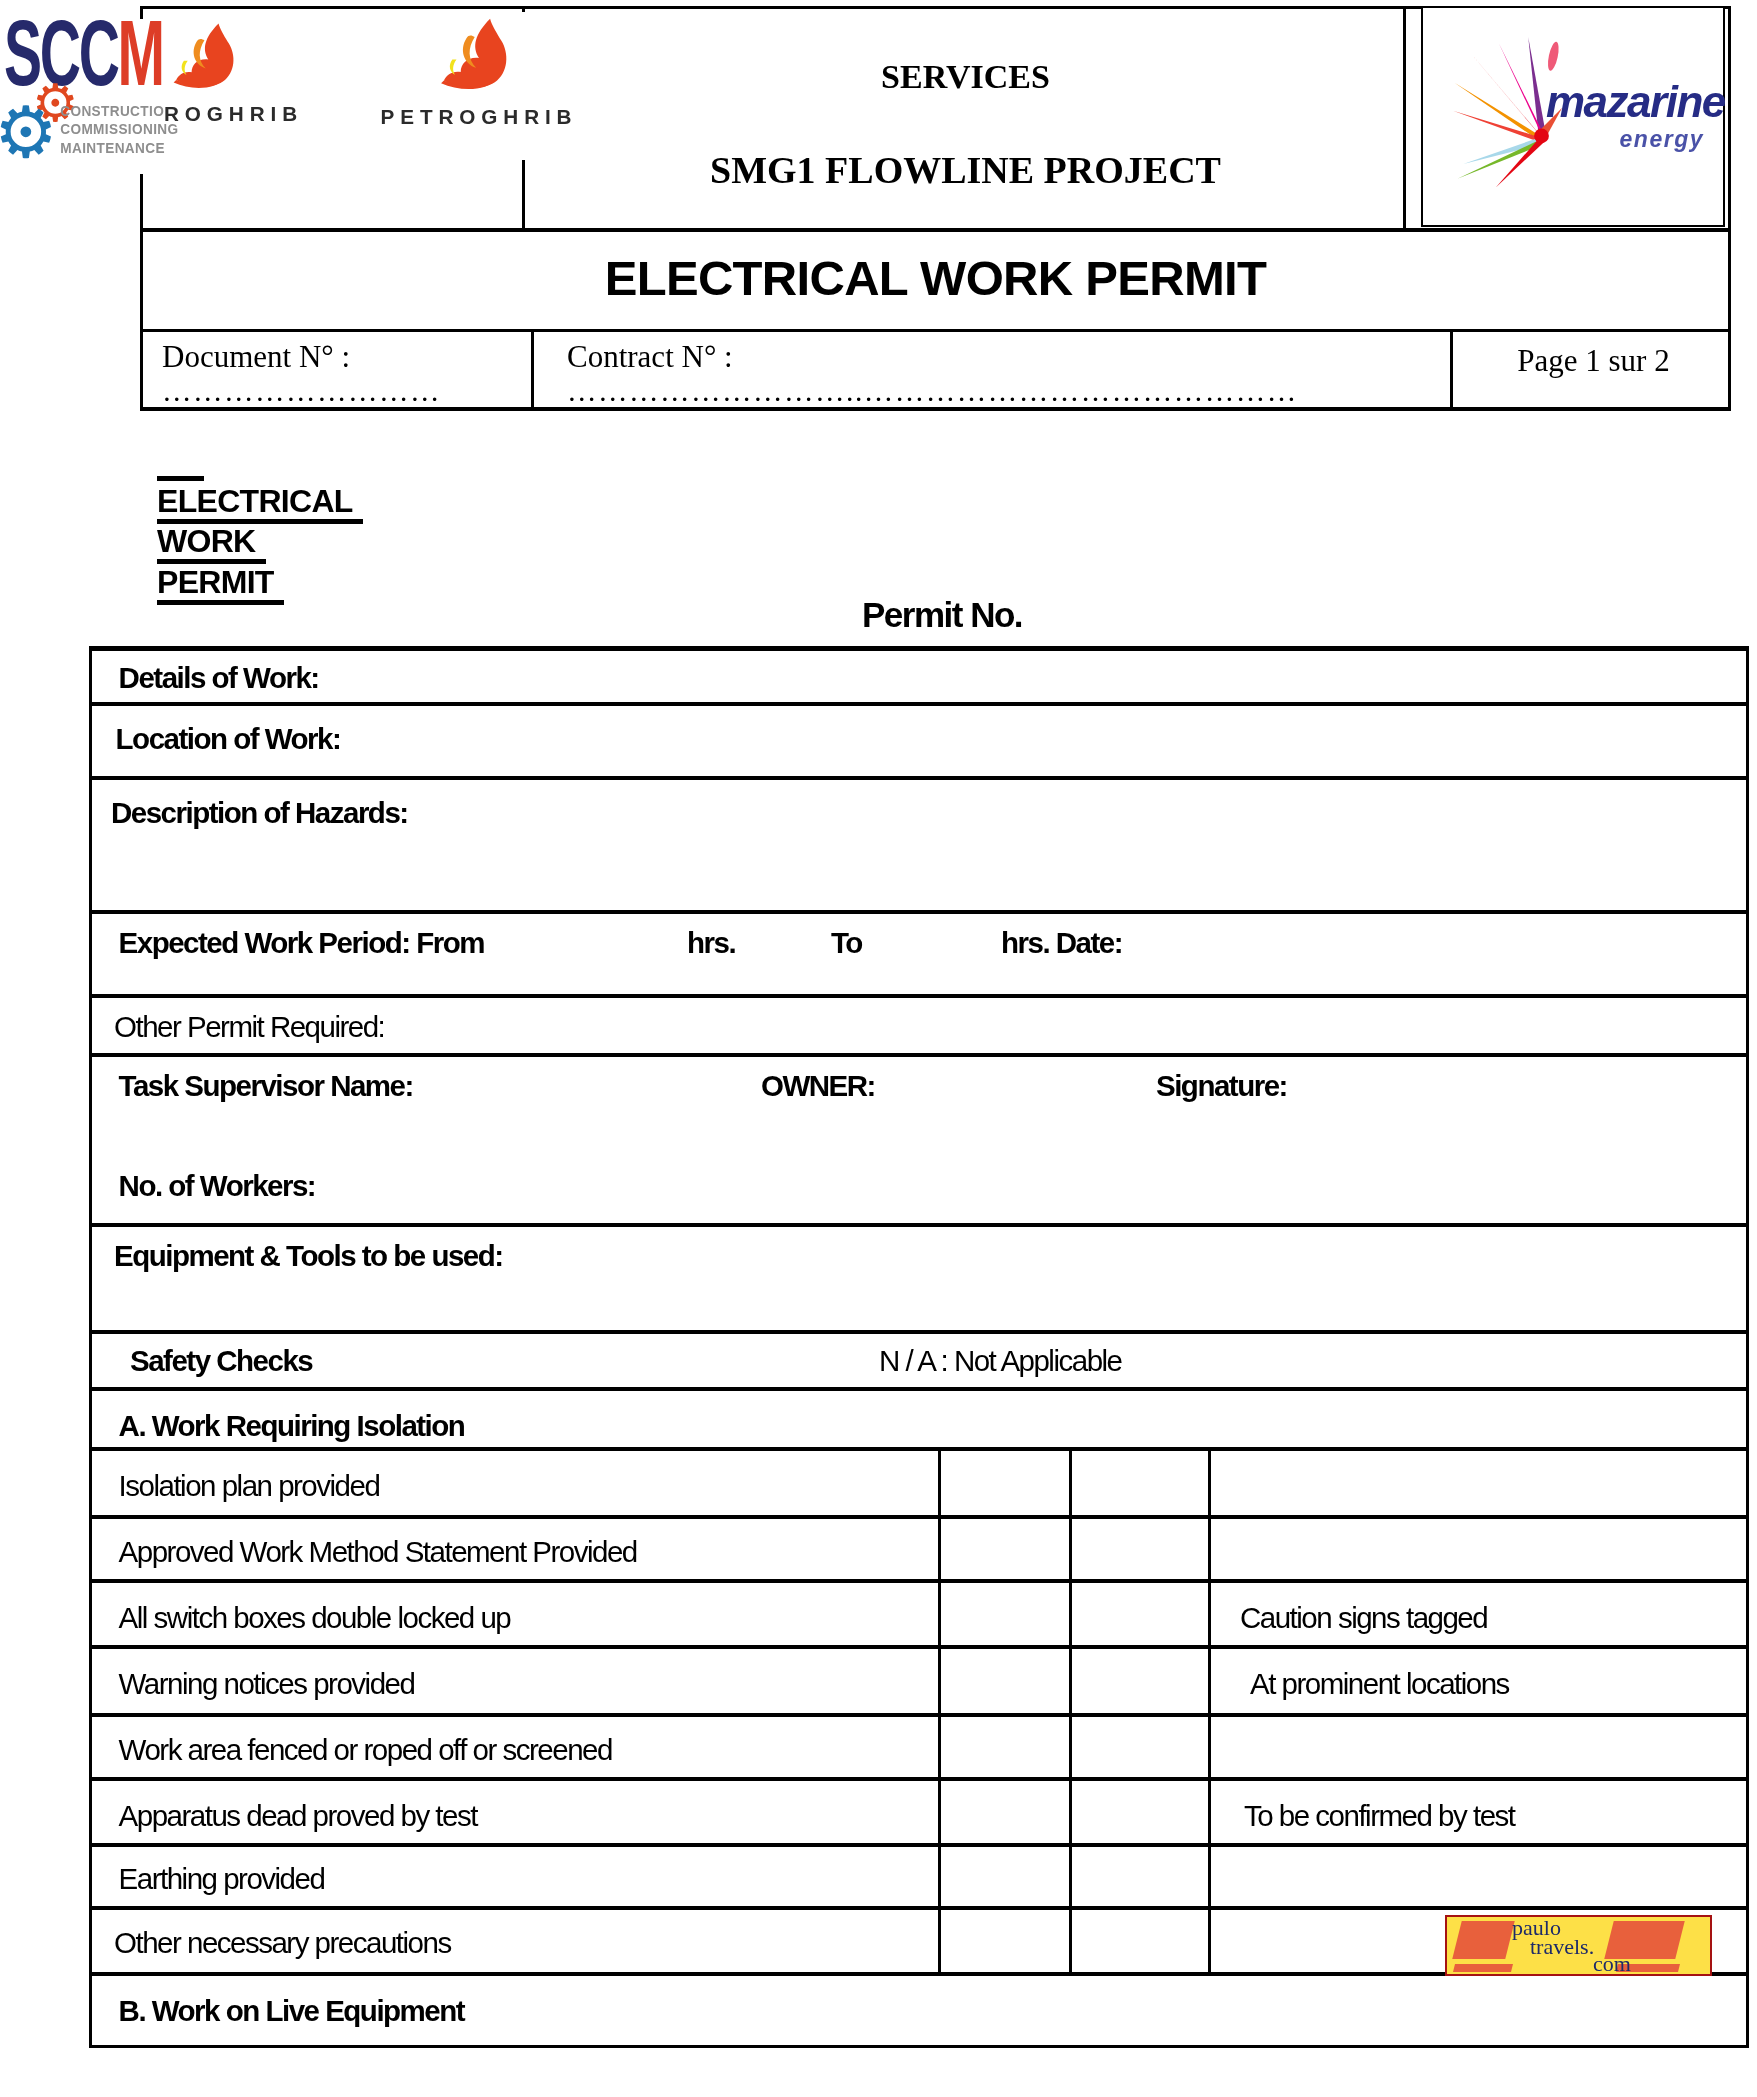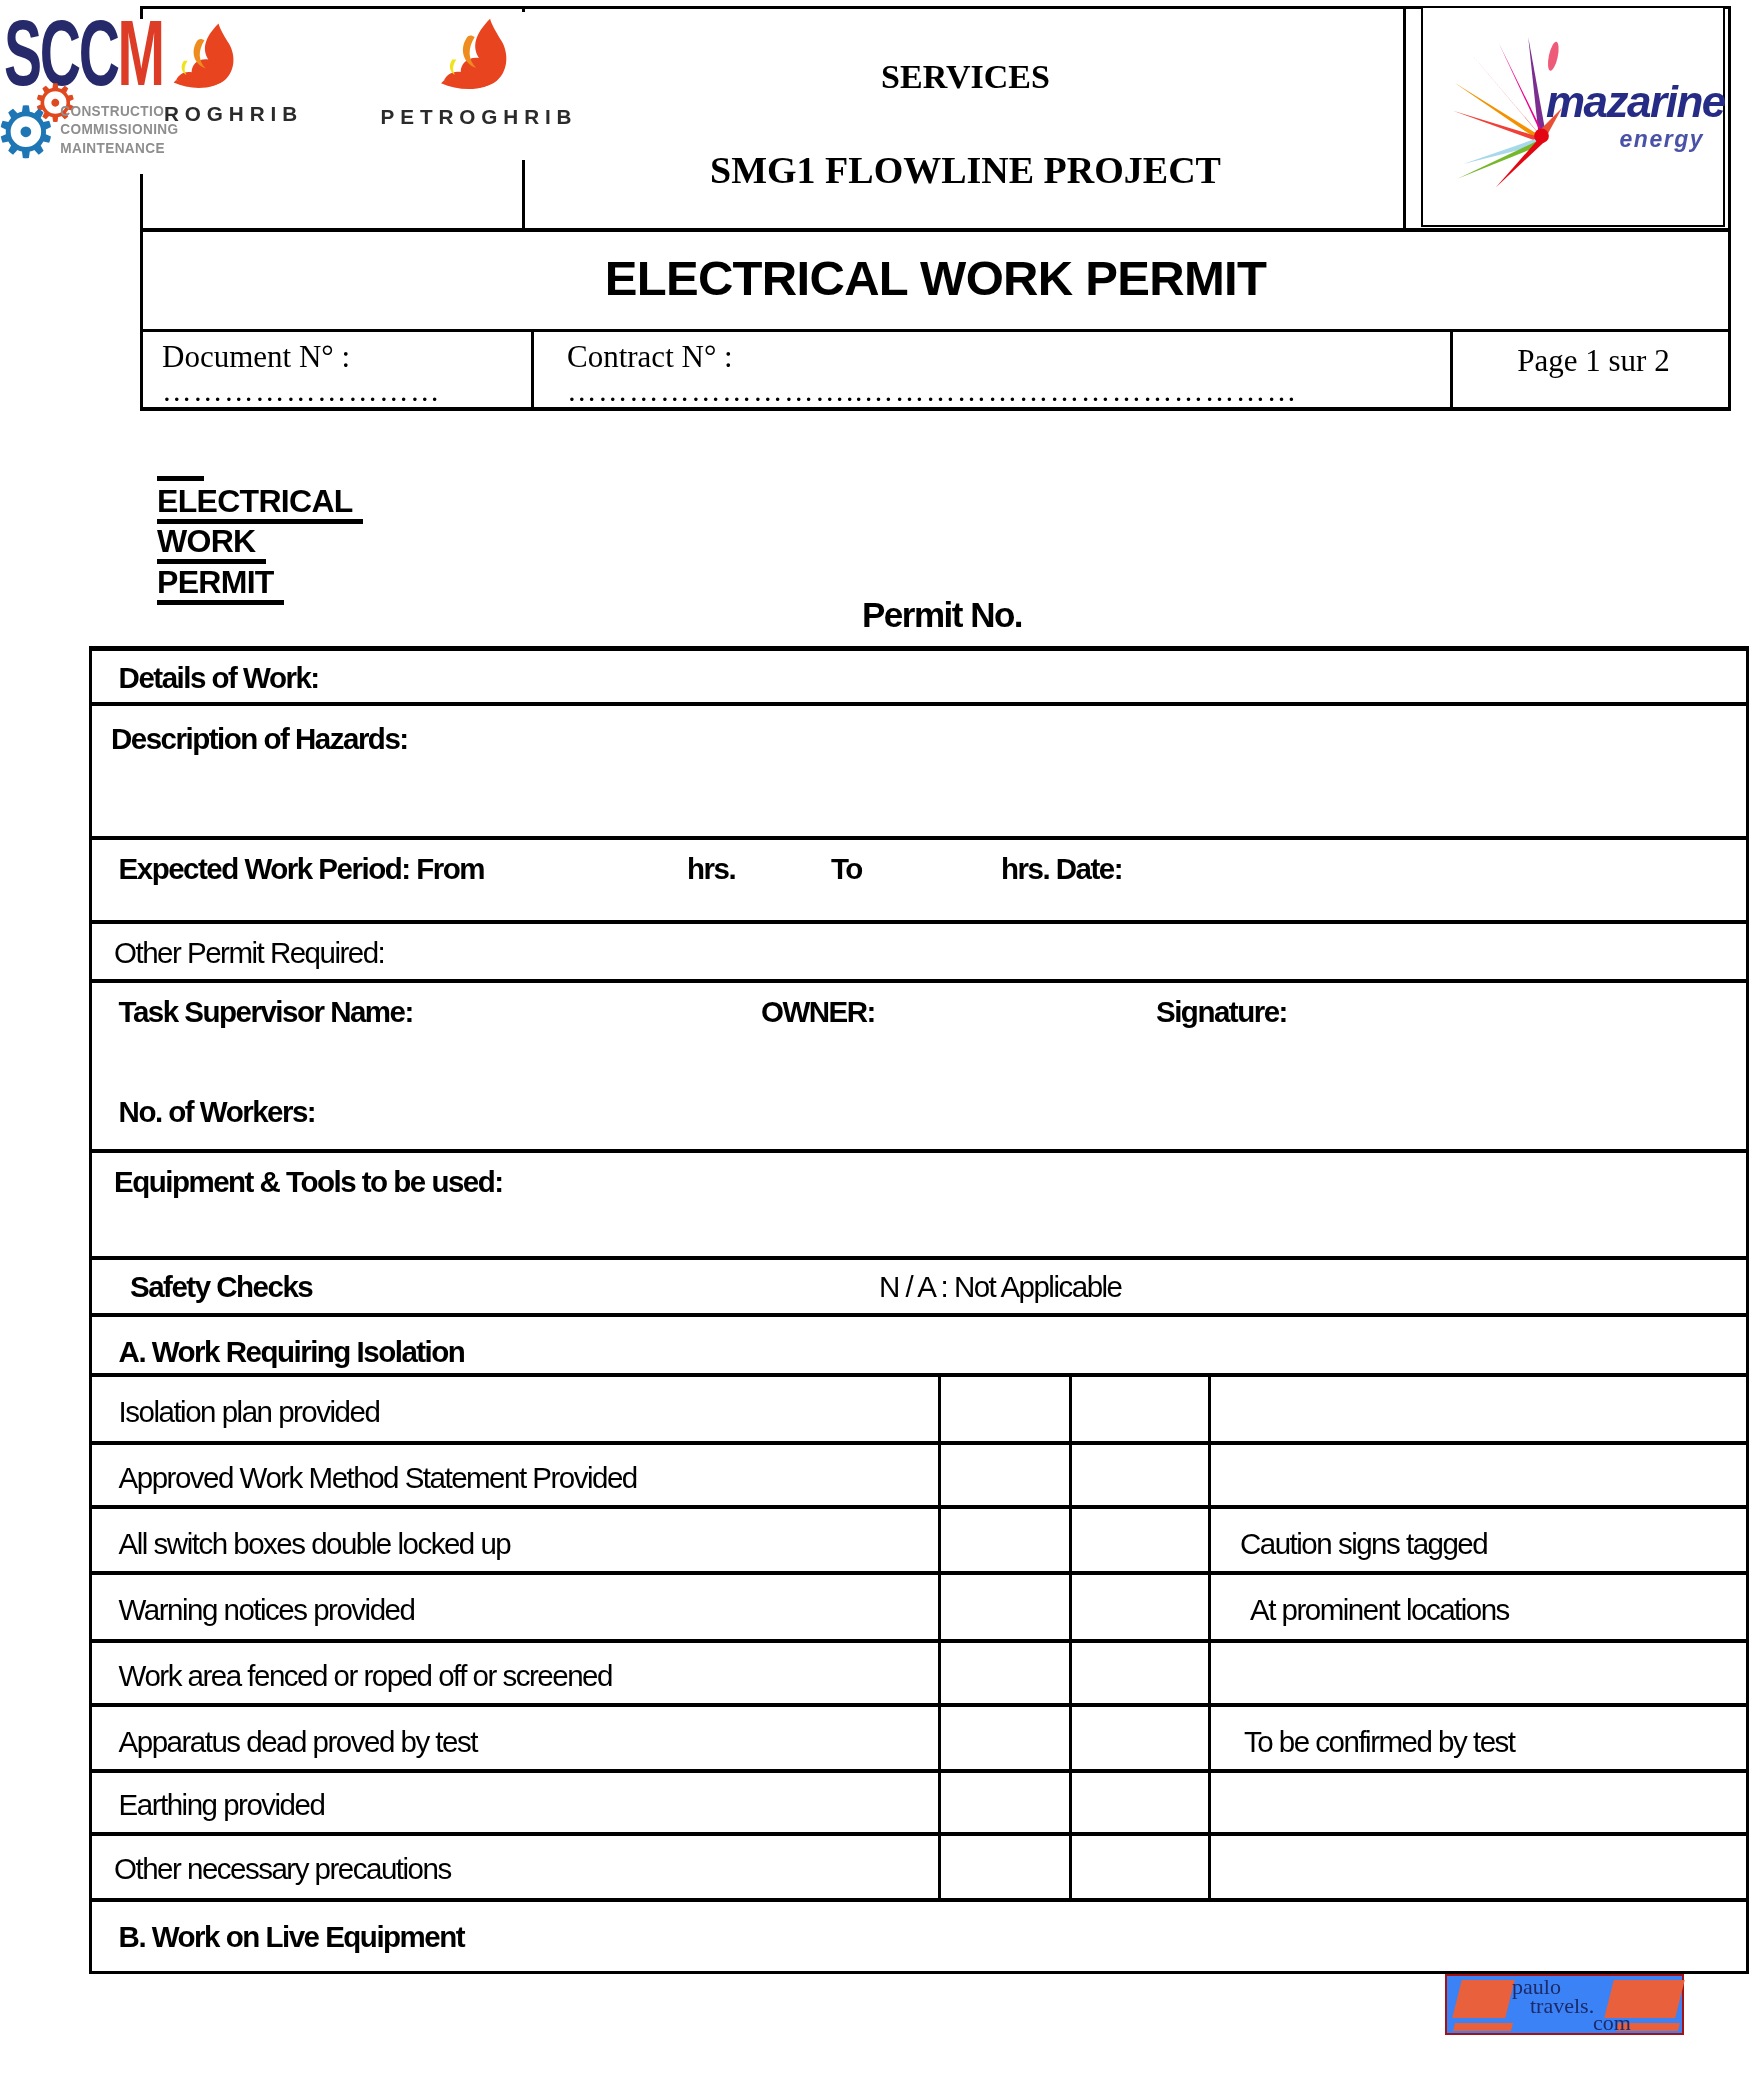--- a/index.html
+++ b/index.html
@@ -53,21 +53,21 @@
   .mrow{position:relative;border-bottom:4.4px solid #000;box-sizing:border-box;}
   .mrow.last{border-bottom:none;}
   .t{position:absolute;font-size:29.5px;letter-spacing:-1.5px;white-space:nowrap;}
   .b{font-weight:bold;}
   .tc{position:absolute;font-size:29.5px;letter-spacing:-1.5px;white-space:nowrap;
       transform:translateX(-50%);}
   .cdiv{position:absolute;top:0;bottom:0;width:3px;background:#000;}
   .d1{left:846px;} .d2{left:977px;} .d3{left:1116px;}
 
   
-  #watermark{position:absolute;left:1445px;top:1974px;width:239px;height:61px;background:#3b82f6;
+  #watermark{position:absolute;left:1445px;top:1915px;width:267px;height:61px;background:#fde047;
              border:2.2px solid #a51212;box-sizing:border-box;z-index:5;
              font-family:"Liberation Serif",serif;color:#1d2a69;}
   .wm-shape{position:absolute;background:#e8603c;transform:skewX(-14deg);}
   .wm-t{position:absolute;font-size:22px;line-height:22px;white-space:nowrap;}
 </style>
 </head>
 <body>
 
 <div id="page">
 
@@ -154,20 +154,23 @@
     <span class="uline">PERMIT</span>
   </div>
   <div id="permit-no">Permit No.</div>
 
   <div id="mtable">
 
     <div class="mrow" style="height:55px;">
       <span class="t b" style="left:26.6px;top:10.3px;">Details of Work:</span>
     </div>
 
+    <div class="mrow" style="height:74px;">
+      <span class="t b" style="left:23.6px;top:16px;">Location of Work:</span>
+    </div>
 
     <div class="mrow" style="height:134px;">
       <span class="t b" style="left:19px;top:16px;">Description of Hazards:</span>
     </div>
 
     <div class="mrow" style="height:84px;">
       <span class="t b" style="left:26.6px;top:11.8px;">Expected Work Period: From</span>
       <span class="t b" style="left:595px;top:11.8px;">hrs.</span>
       <span class="t b" style="left:739px;top:11.8px;">To</span>
       <span class="t b" style="left:909px;top:11.8px;">hrs. Date:</span>

